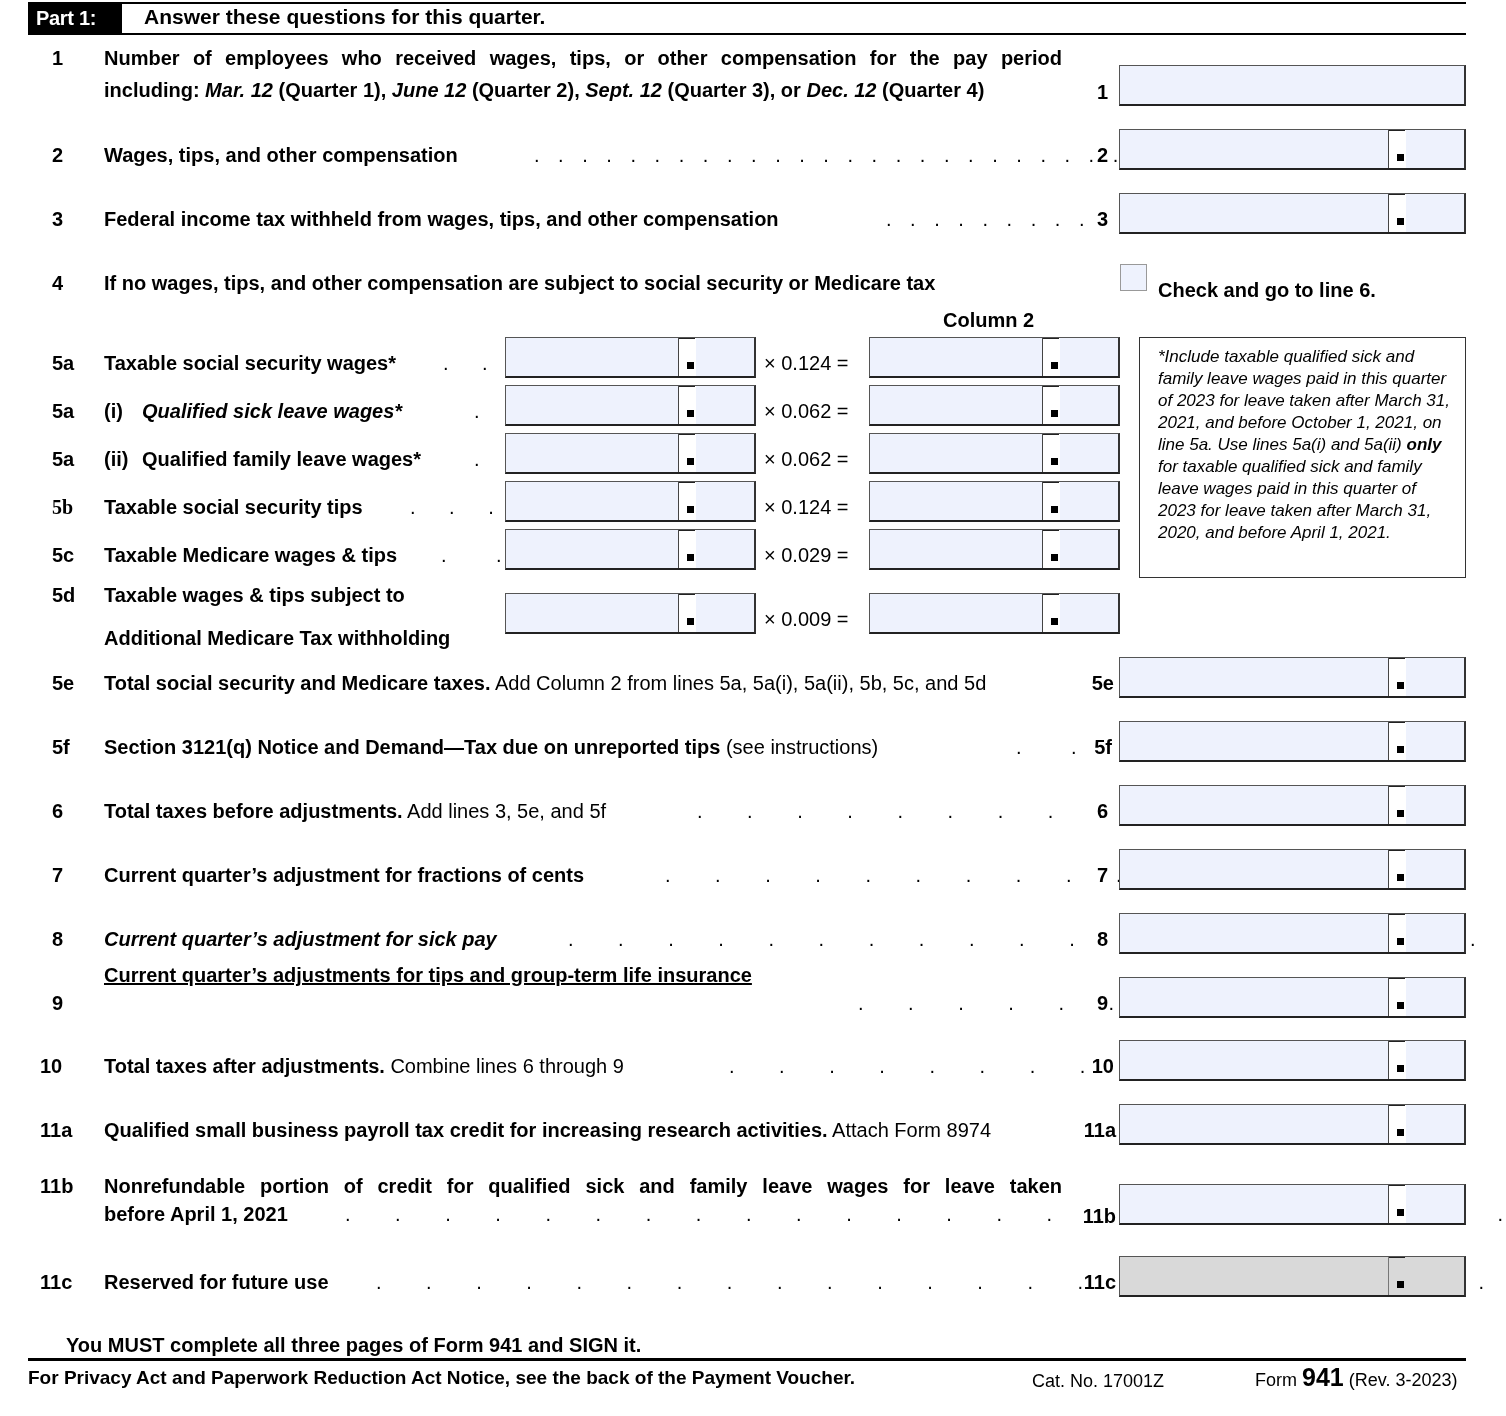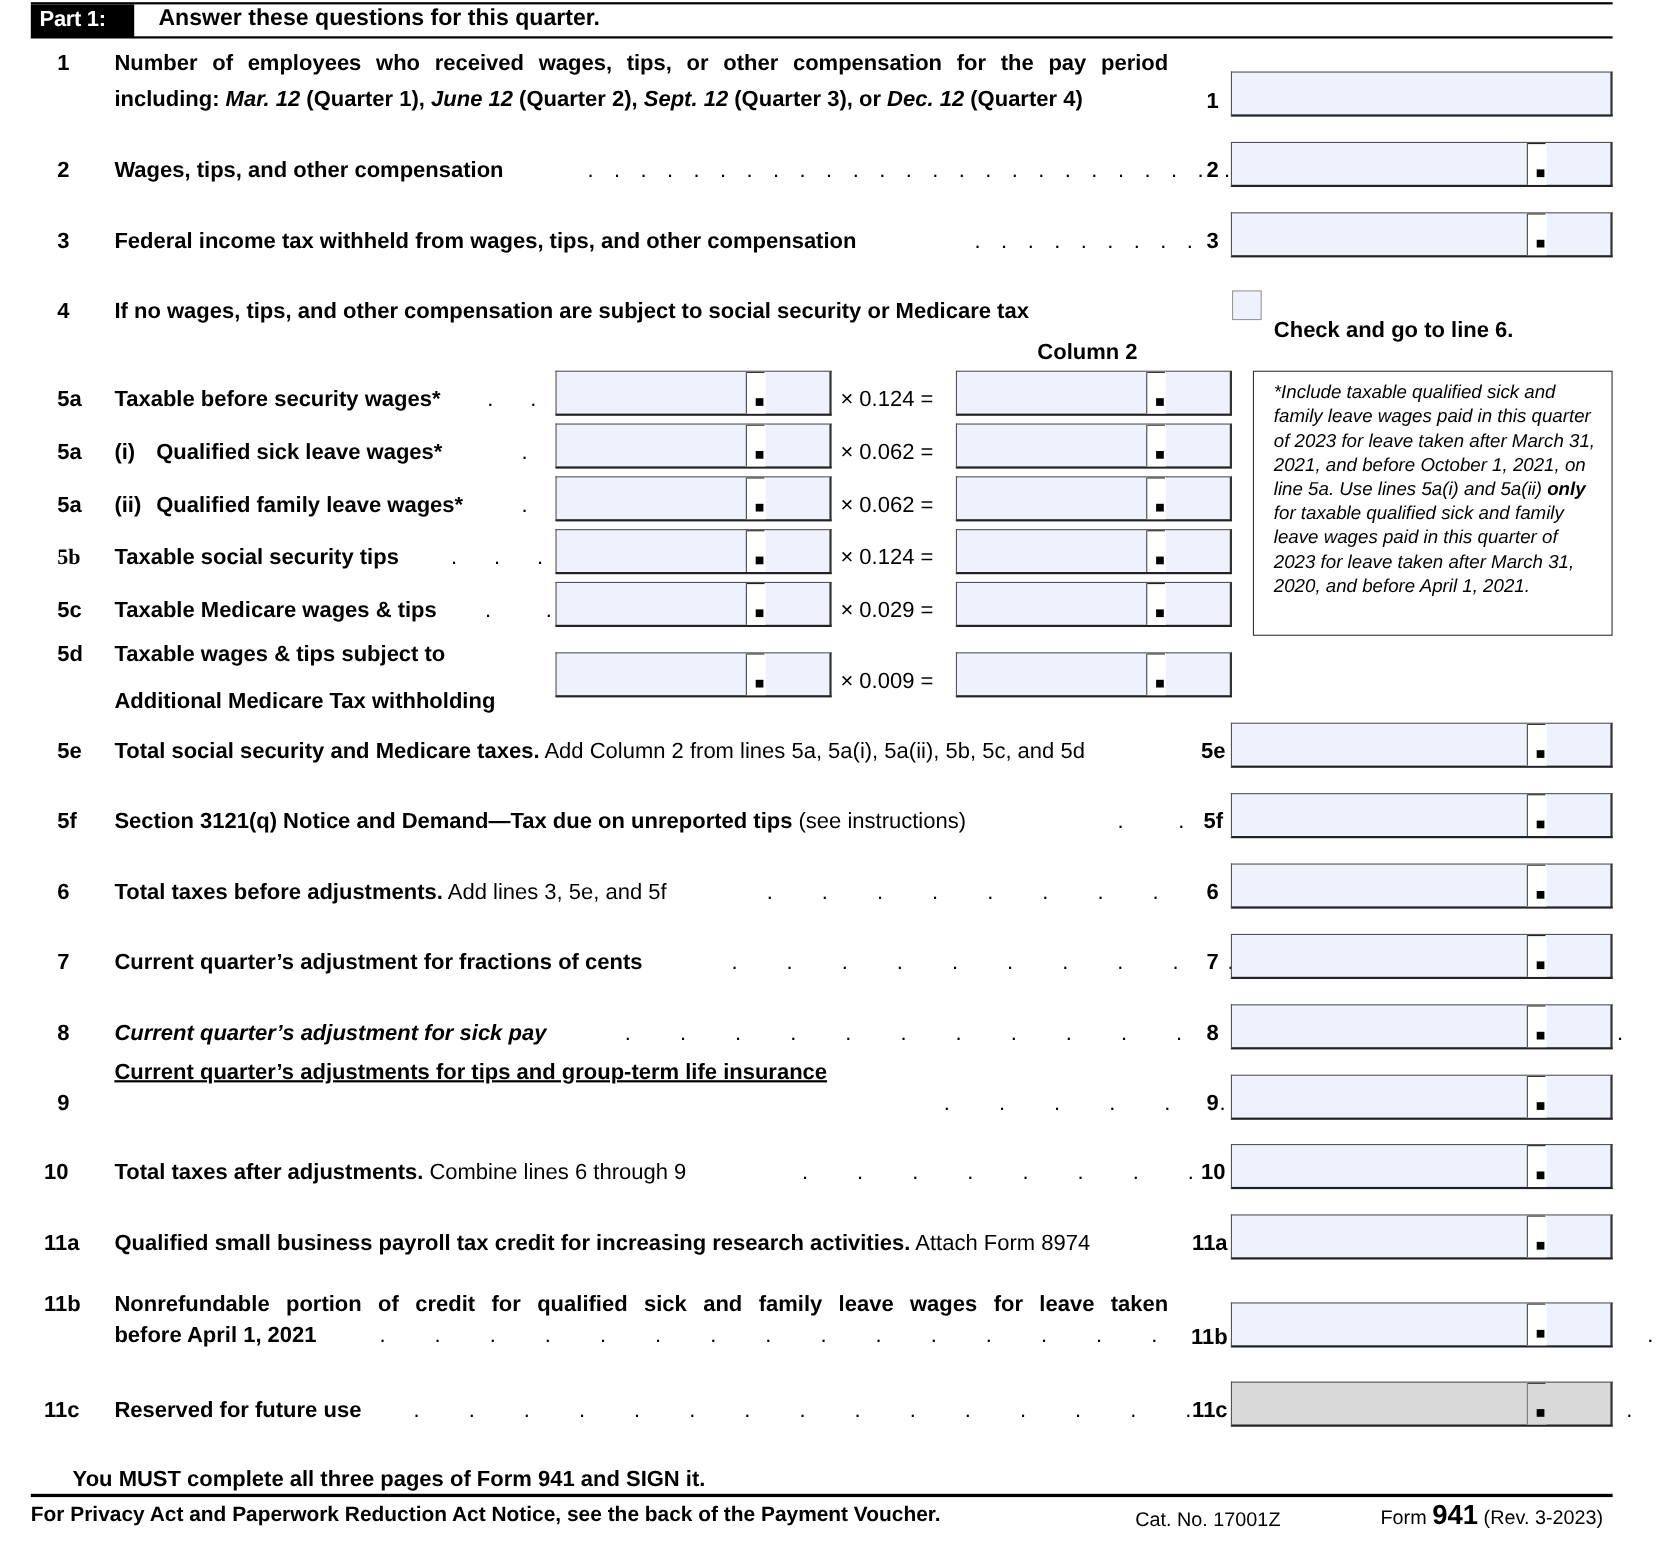--- a/index.html
+++ b/index.html
@@ -72,41 +72,41 @@
 <div class="ltext" style="left:886px;top:207px;letter-spacing:6.5px;">. . . . . . . . .</div>
 <div class="rnum" style="left:1068px;top:207px;">3</div>
 <div class="field" style="left:1119px;top:193px;width:347px;height:41px;">
   <div class="sep" style="left:268px;"></div>
     <div class="dec" style="left:277px;top:24px;"></div>
 </div>
 
 <div class="lnum" style="left:52px;top:271px;">4</div>
 <div class="ltext b" style="left:104px;top:271px;">If no wages, tips, and other compensation are subject to social security or Medicare tax</div>
 <div class="chk"></div>
-<div class="ltext b" style="left:1158px;top:288px;">Check and go to line 6.</div>
+<div class="ltext b" style="left:1158px;top:278px;">Check and go to line 6.</div>
 
 <div class="col-head" style="left:579px;top:308px;margin-top:44px;">Column 1</div>
 <div class="col-head" style="left:943px;top:308px;">Column 2</div>
 
 <div class="lnum" style="left:52px;top:351px;">5a</div>
-<div class="ltext b" style="left:104px;top:351px;">Taxable before security wages*</div>
+<div class="ltext b" style="left:104px;top:351px;">Taxable social security wages*</div>
 <div class="ltext" style="left:443px;top:351px;letter-spacing:14px;">. .</div>
 <div class="field" style="left:505px;top:337px;width:251px;height:41px;">
   <div class="sep" style="left:172px;"></div>
     <div class="dec" style="left:181px;top:24px;"></div>
 </div>
 <div class="mult" style="left:764px;top:351px;">× 0.124 =</div>
 <div class="field" style="left:869px;top:337px;width:251px;height:41px;">
   <div class="sep" style="left:172px;"></div>
     <div class="dec" style="left:181px;top:24px;"></div>
 </div>
 
 <div class="lnum" style="left:52px;top:399px;">5a</div>
 <div class="ltext b" style="left:104px;top:399px;">(i)</div>
-<div class="ltext b" style="left:142px;top:399px;">Qualified sick leave wages*</div>
+<div class="ltext b" style="left:142px;top:399px;font-style:italic;">Qualified sick leave wages*</div>
 <div class="ltext" style="left:474px;top:399px;">.</div>
 <div class="field" style="left:505px;top:385px;width:251px;height:41px;">
   <div class="sep" style="left:172px;"></div>
     <div class="dec" style="left:181px;top:24px;"></div>
 </div>
 <div class="mult" style="left:764px;top:399px;">× 0.062 =</div>
 <div class="field" style="left:869px;top:385px;width:251px;height:41px;">
   <div class="sep" style="left:172px;"></div>
     <div class="dec" style="left:181px;top:24px;"></div>
 </div>

